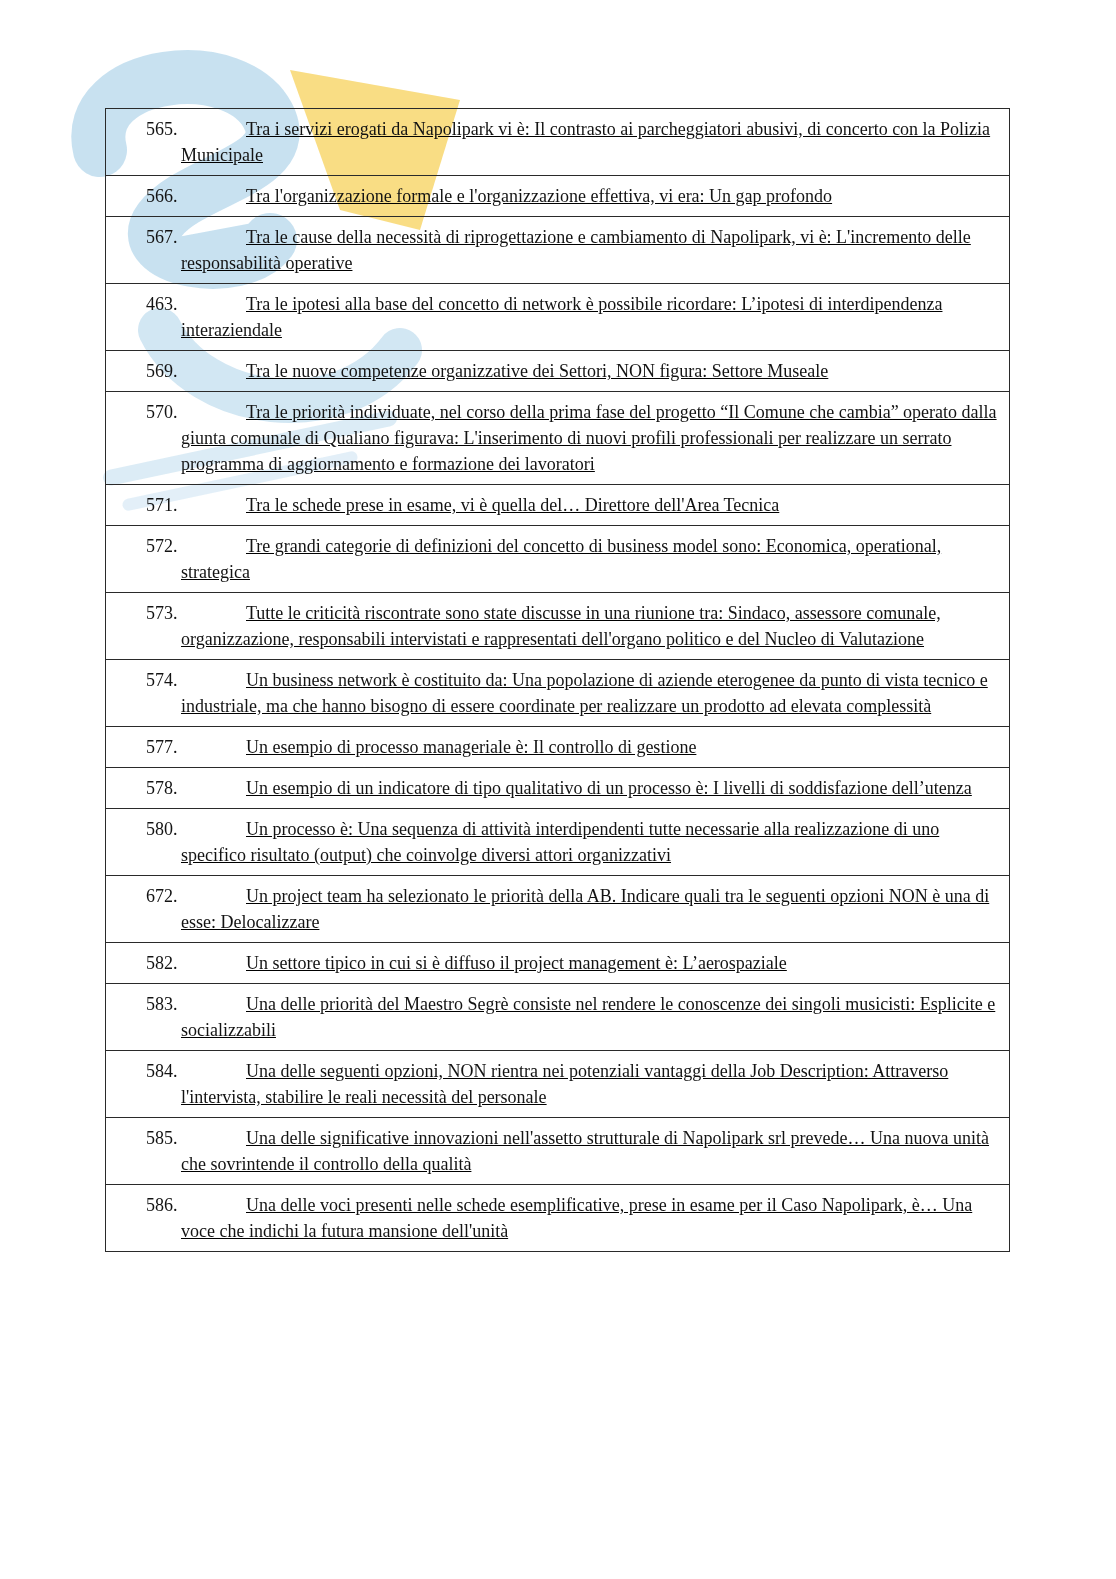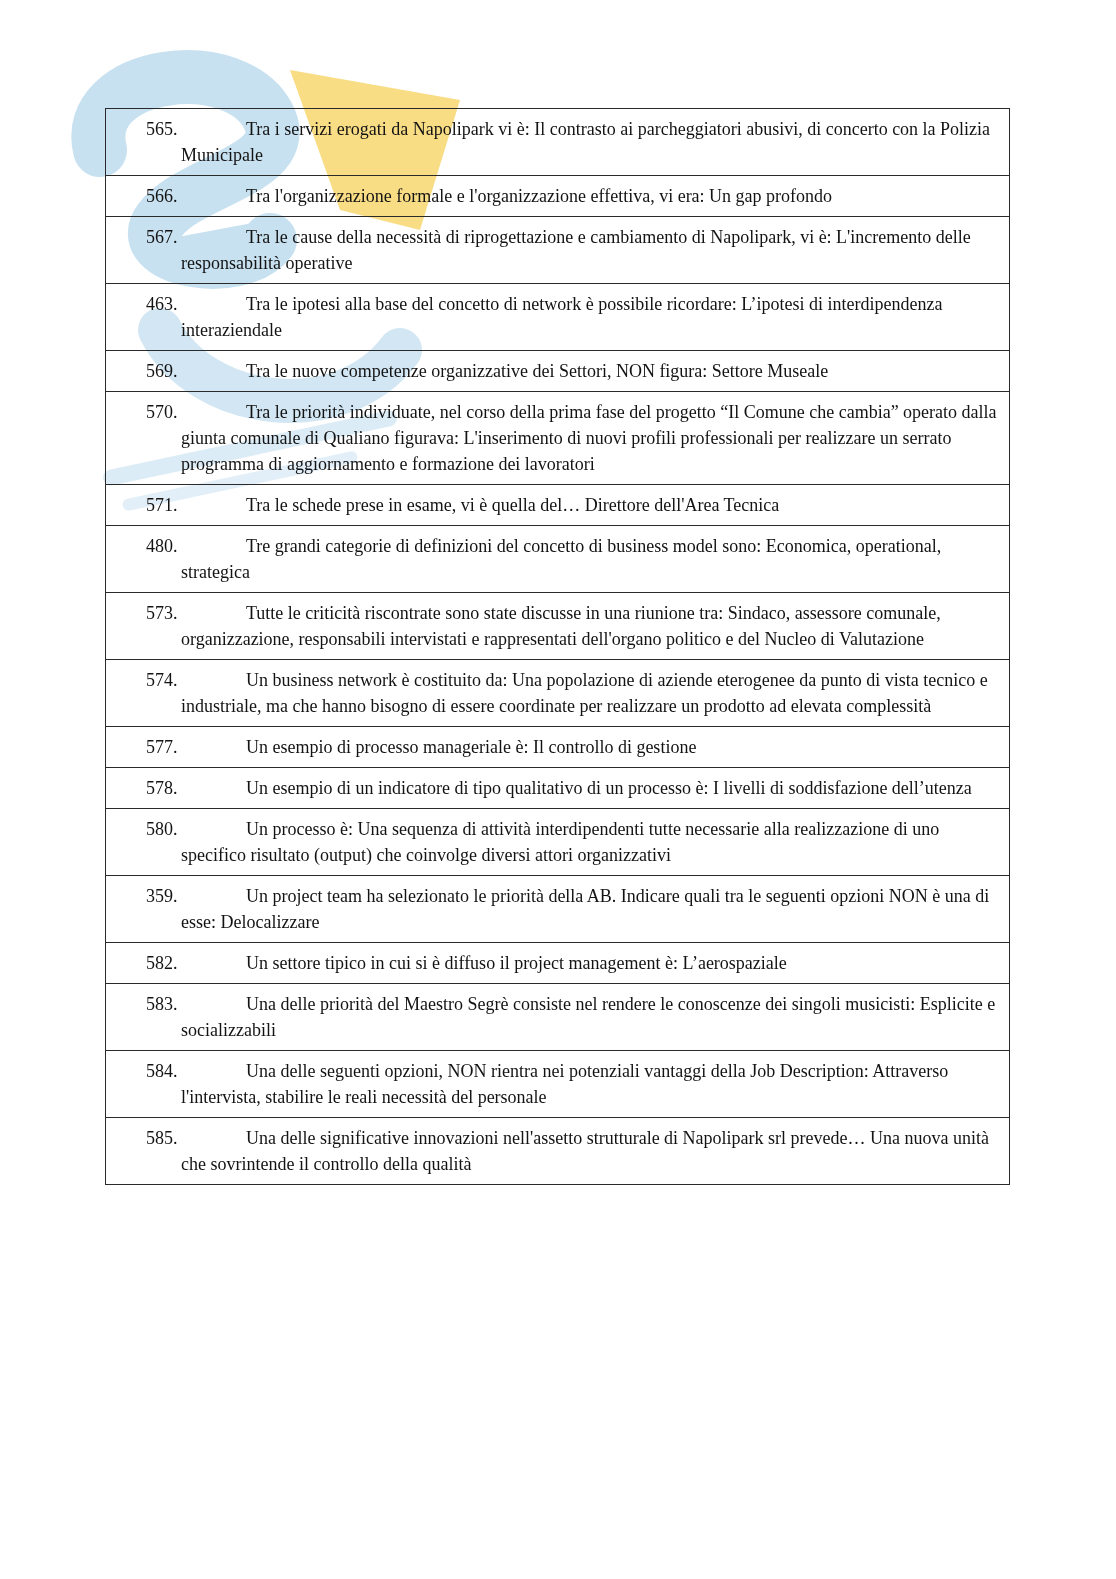--- a/index.html
+++ b/index.html
@@ -29,20 +29,21 @@
     left: 105px;
     top: 108px;
     width: 905px;
     z-index: 1;
   }
   .row {
     border: 1px solid #2a2a2a;
     margin-top: -1px;
     padding: 7px 12px 7px 0;
     background: transparent;
+    text-decoration: underline;
   }
   .row:first-child { margin-top: 0; }
   .row p {
     margin: 0;
     padding-left: 75px;
     text-indent: -35px;
     font-size: 18px;
     line-height: 26px;
     color: #131313;
   }
@@ -84,47 +85,50 @@
       <div class="row">
         <p><span class="num">569.</span><span>Tra le nuove competenze organizzative dei Settori, NON figura: Settore Museale</span></p>
       </div>
       <div class="row">
         <p><span class="num">570.</span><span>Tra le priorità individuate, nel corso della prima fase del progetto “Il Comune che cambia” operato dalla giunta comunale di Qualiano figurava:  L'inserimento di nuovi profili professionali per realizzare un serrato programma di aggiornamento e formazione dei lavoratori</span></p>
       </div>
       <div class="row">
         <p><span class="num">571.</span><span>Tra le schede prese in esame, vi è quella del… Direttore dell'Area Tecnica</span></p>
       </div>
       <div class="row">
-        <p><span class="num">480.</span><span>Tre grandi categorie di definizioni del concetto di business model sono: Economica, operational, strategica</span></p>
+        <p><span class="num">572.</span><span>Tre grandi categorie di definizioni del concetto di business model sono: Economica, operational, strategica</span></p>
       </div>
       <div class="row">
         <p><span class="num">573.</span><span>Tutte le criticità riscontrate sono state discusse in una riunione tra: Sindaco, assessore comunale, organizzazione, responsabili intervistati e rappresentati dell'organo politico e del Nucleo di Valutazione</span></p>
       </div>
       <div class="row">
         <p><span class="num">574.</span><span>Un business network è costituito da: Una popolazione di aziende eterogenee da punto di vista tecnico e industriale, ma che hanno bisogno di essere coordinate per realizzare un prodotto ad elevata complessità</span></p>
       </div>
       <div class="row">
         <p><span class="num">577.</span><span>Un esempio di processo manageriale è: Il controllo di gestione</span></p>
       </div>
       <div class="row">
         <p><span class="num">578.</span><span>Un esempio di un indicatore di tipo qualitativo di un processo è: I livelli di soddisfazione dell’utenza</span></p>
       </div>
       <div class="row">
         <p><span class="num">580.</span><span>Un processo è: Una sequenza di attività interdipendenti tutte necessarie alla realizzazione di uno specifico risultato (output) che coinvolge diversi attori organizzativi</span></p>
       </div>
       <div class="row">
-        <p><span class="num">359.</span><span>Un project team ha selezionato le priorità della AB. Indicare quali tra le seguenti opzioni NON è una di esse: Delocalizzare</span></p>
+        <p><span class="num">672.</span><span>Un project team ha selezionato le priorità della AB. Indicare quali tra le seguenti opzioni NON è una di esse: Delocalizzare</span></p>
       </div>
       <div class="row">
         <p><span class="num">582.</span><span>Un settore tipico in cui si è diffuso il project management è: L’aerospaziale</span></p>
       </div>
       <div class="row">
         <p><span class="num">583.</span><span>Una delle priorità del Maestro Segrè consiste nel rendere le conoscenze dei singoli musicisti: Esplicite e socializzabili</span></p>
       </div>
       <div class="row">
         <p><span class="num">584.</span><span>Una delle seguenti opzioni, NON rientra nei potenziali vantaggi della Job Description: Attraverso l'intervista, stabilire le reali necessità del personale</span></p>
       </div>
       <div class="row">
         <p><span class="num">585.</span><span>Una delle significative innovazioni nell'assetto strutturale di Napolipark srl prevede… Una nuova unità che sovrintende il controllo della qualità</span></p>
       </div>
+      <div class="row">
+        <p><span class="num">586.</span><span>Una delle voci presenti nelle schede esemplificative, prese in esame per il Caso Napolipark, è… Una voce che indichi la futura mansione dell'unità</span></p>
+      </div>
     </div>
 
 </div>
 
 </body></html>

